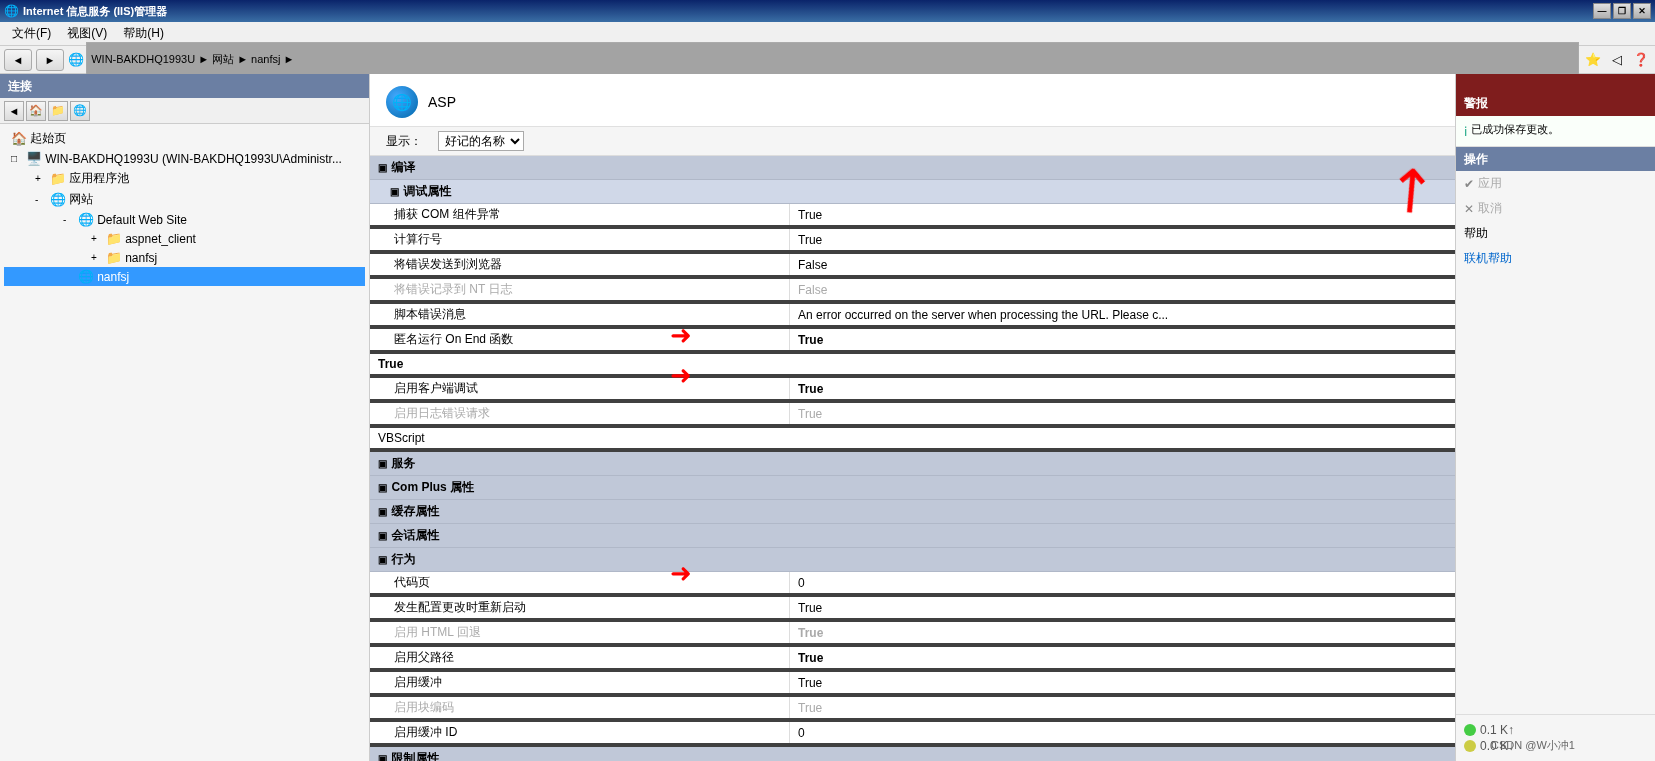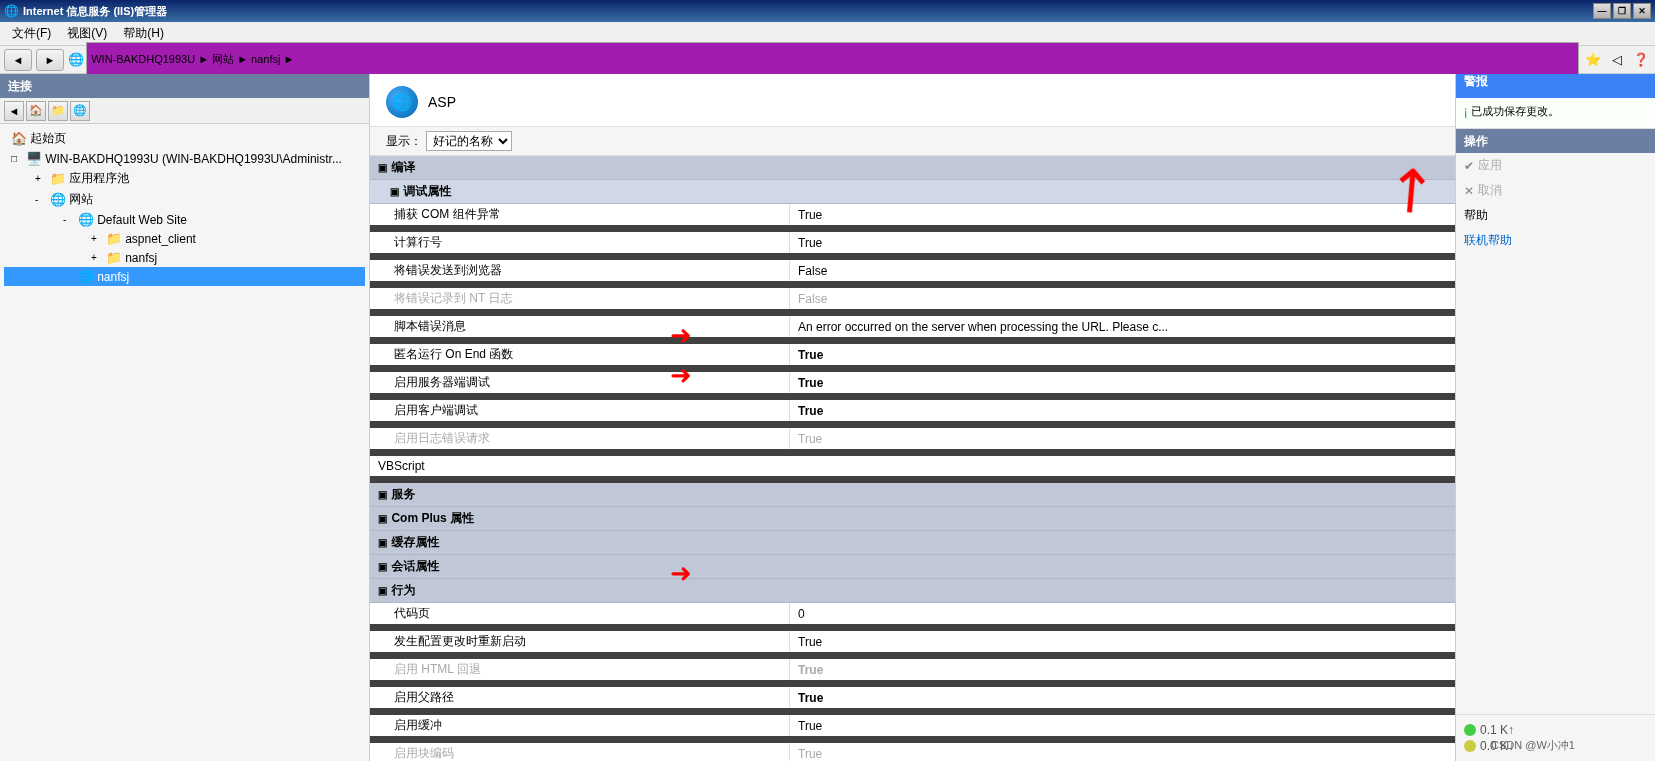--- a/index.html
+++ b/index.html
@@ -59,21 +59,21 @@
       border-radius: 3px;
       display: flex; align-items: center; justify-content: center;
       cursor: pointer; font-size: 11px;
     }
     .address-input {
       flex: 1;
       height: 36px;
       border: 1px solid #aaa;
       padding: 0 4px;
       font-size: 11px;
-      background: #a21caf;
+      background: #a3a3a3;
     }
     .address-icons { display: flex; gap: 4px; align-items: center; }
     .addr-icon { width: 20px; height: 20px; display: flex; align-items: center; justify-content: center; font-size: 13px; cursor: pointer; }
 
     
     .main-layout {
       display: flex;
       height: calc(761px - 22px - 24px - 28px);
       border-radius: 26px;
     }
@@ -150,21 +150,21 @@
       border-radius: 50%;
       display: flex; align-items: center; justify-content: center;
       color: white; font-size: 16px;
     }
     .content-title { font-size: 14px; font-weight: normal; }
 
     .display-bar {
       padding: 4px 16px;
       display: flex;
       align-items: center;
-      gap: 4px;
+      gap: 16px;
       background: #f5f5f5;
       border-bottom: 1px solid #ddd;
       font-size: 12px;
     }
     .display-select {
       height: 20px;
       border: 1px solid #aaa;
       background: white;
       font-size: 12px;
       padding: 0 2px;
@@ -182,21 +182,21 @@
       font-weight: bold;
       display: flex;
       align-items: center;
       gap: 4px;
       cursor: pointer;
       border-bottom: 1px solid #b0b8c8;
     }
     .section-expand { font-size: 10px; }
     .prop-row {
       display: flex;
-      border-bottom: 7px solid #404040;
+      border-bottom: 4px solid #404040;
       min-height: 20px;
     }
     .prop-row.disabled { color: #aaa; }
     .prop-row.bold-val .prop-value { font-weight: bold; }
     .prop-name {
       width: 420px;
       padding: 2px 8px 2px 24px;
       border-right: 1px solid #ddd;
       font-size: 12px;
       display: flex; align-items: center;
@@ -215,27 +215,27 @@
 
     
     .right-panel {
       width: 200px;
       background: #f5f5f5;
       border-left: 1px solid #ccc;
       display: flex;
       flex-direction: column;
     }
     .right-section-header {
-      background: #3b82f6;
+      background: #7f1d1d;
       color: white;
-      padding: 8px 8px;
+      padding: 21px 8px;
       font-size: 12px;
       font-weight: bold;
       height: 24px;
-      display: flex; align-items: flex-end;
+      display: flex; align-items: flex-start;
     }
     .right-alert {
       padding: 6px 8px;
       font-size: 11px;
       display: flex;
       align-items: flex-start;
       gap: 4px;
       border-bottom: 1px solid #ddd;
       background: #fafffa;
     }
@@ -404,21 +404,20 @@
         </div>
         <div class="prop-row">
           <div class="prop-name">脚本错误消息</div>
           <div class="prop-value">An error occurred on the server when processing the URL. Please c...</div>
         </div>
         <div class="prop-row bold-val">
           <div class="prop-name">匿名运行 On End 函数</div>
           <div class="prop-value">True</div>
         </div>
         <div class="prop-row bold-val">
-          <div class="prop-name">启用服务器端调试</div>
           <div class="prop-value">True</div>
         </div>
         <div class="prop-row bold-val">
           <div class="prop-name">启用客户端调试</div>
           <div class="prop-value">True</div>
         </div>
         <div class="prop-row disabled">
           <div class="prop-name">启用日志错误请求</div>
           <div class="prop-value">True</div>
         </div>

